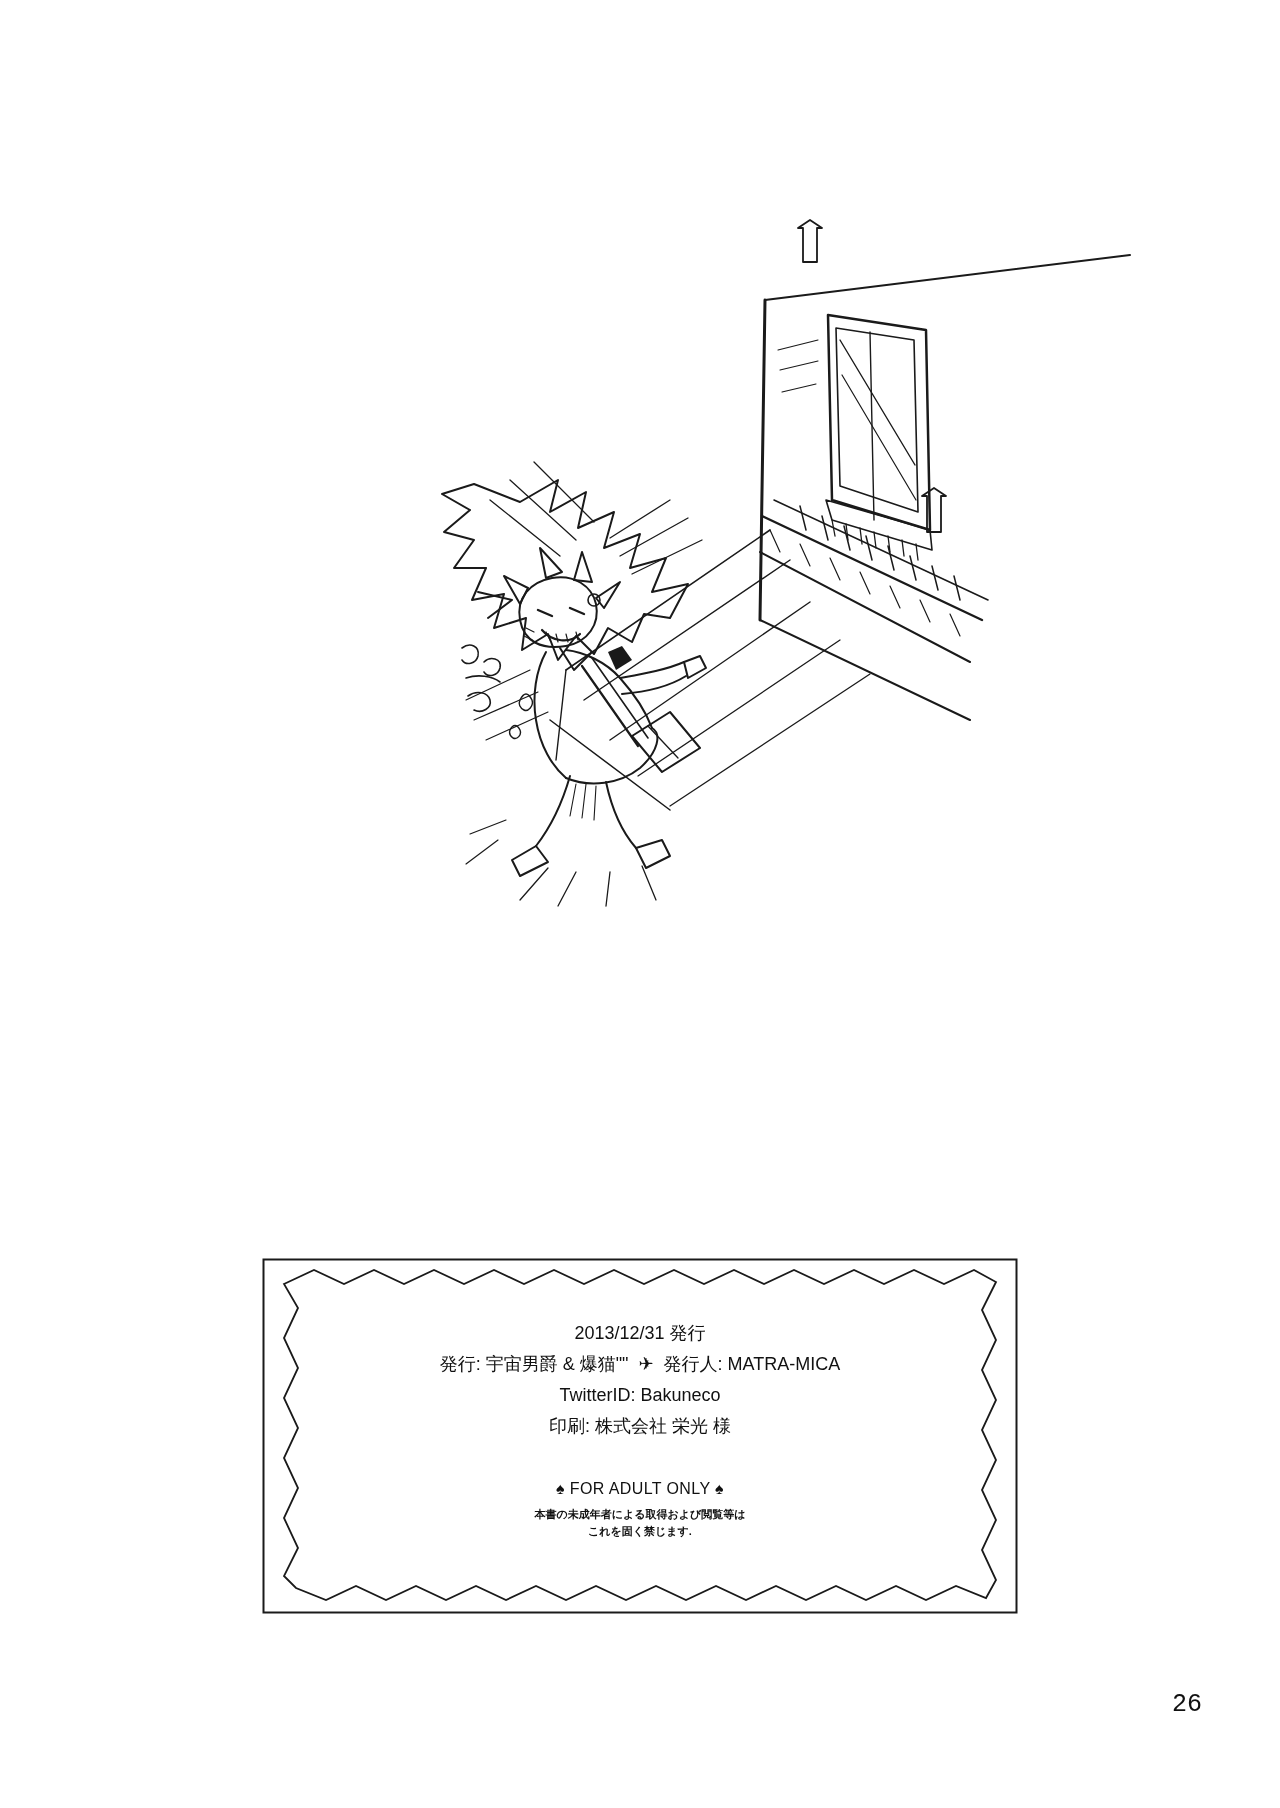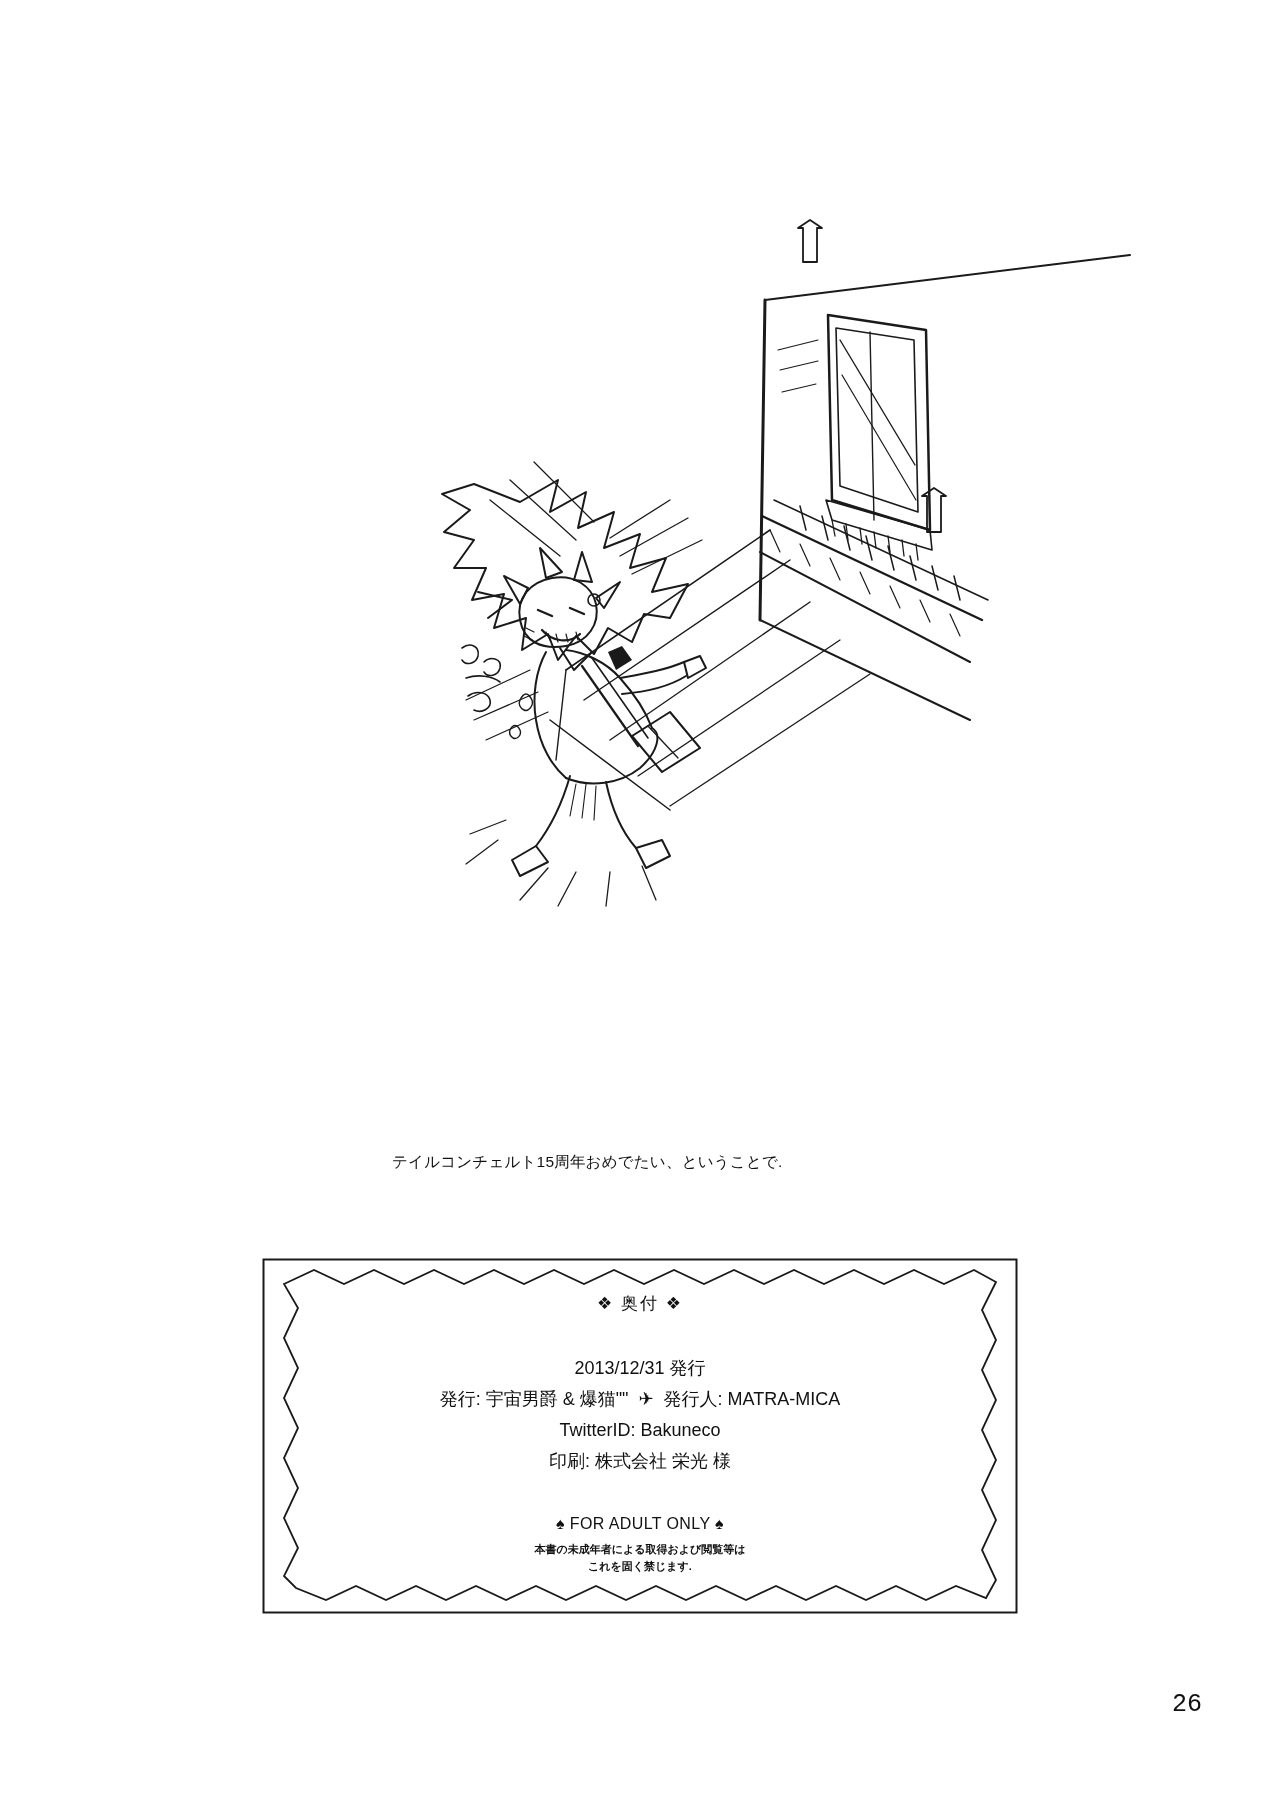--- a/index.html
+++ b/index.html
@@ -200,39 +200,37 @@
         <path d="M92 448 C100 442 110 446 108 456 C106 464 96 466 92 460"></path>
         <path d="M114 462 C120 456 132 458 130 468 C128 476 118 478 114 472"></path>
         <path d="M96 478 C108 474 122 476 130 482"></path>
         <path d="M98 496 C106 490 118 492 120 500 C122 508 112 514 104 510"></path>
       </g>
     </g>
   </svg>
 </div>
 
 <div class="afterword">
-  <div>テイルコンチェルト15周年おめでたい、ということで.</div>
 </div>
 
 <div class="colophon-wrap">
   <div class="colophon-frame">
     <svg viewBox="0 0 756 356" preserveAspectRatio="none" xmlns="http://www.w3.org/2000/svg" aria-hidden="true">
 
       <rect x="1.5" y="1.5" width="753" height="353" fill="none" stroke="#1a1a1a" stroke-width="2"></rect>
 
       <path fill="none" stroke="#1a1a1a" stroke-width="1.8" stroke-linejoin="miter" d="M22 26
            L52 12 L82 26 L112 12 L142 26 L172 12 L202 26 L232 12 L262 26 L292 12 L322 26 L352 12 L382 26 L412 12 L442 26 L472 12 L502 26 L532 12 L562 26 L592 12 L622 26 L652 12 L682 26 L712 12 L734 24
            L720 52 L734 82 L720 112 L734 142 L720 172 L734 202 L720 232 L734 262 L720 292 L734 322 L724 340
            L694 328 L664 342 L634 328 L604 342 L574 328 L544 342 L514 328 L484 342 L454 328 L424 342 L394 328 L364 342 L334 328 L304 342 L274 328 L244 342 L214 328 L184 342 L154 328 L124 342 L94 328 L64 342 L34 330 L22 318
            L36 290 L22 260 L36 230 L22 200 L36 170 L22 140 L36 110 L22 80 L36 50 Z"></path>
     </svg>
   </div>
 
   <div class="colophon-inner">
-    <div class="colophon-title">❖ 奥付 ❖</div>
     <div class="colophon-block">
       <div class="line">2013/12/31 発行</div>
       <div class="line">発行: 宇宙男爵 &amp; 爆猫""  ✈  発行人: MATRA-MICA</div>
       <div class="line">TwitterID: Bakuneco</div>
       <div class="line">印刷: 株式会社 栄光 様</div>
     </div>
     <div class="colophon-adult">♠ FOR ADULT ONLY ♠</div>
     <div class="colophon-warn">
       <div class="line">本書の未成年者による取得および閲覧等は</div>
       <div class="line">これを固く禁じます.</div>

